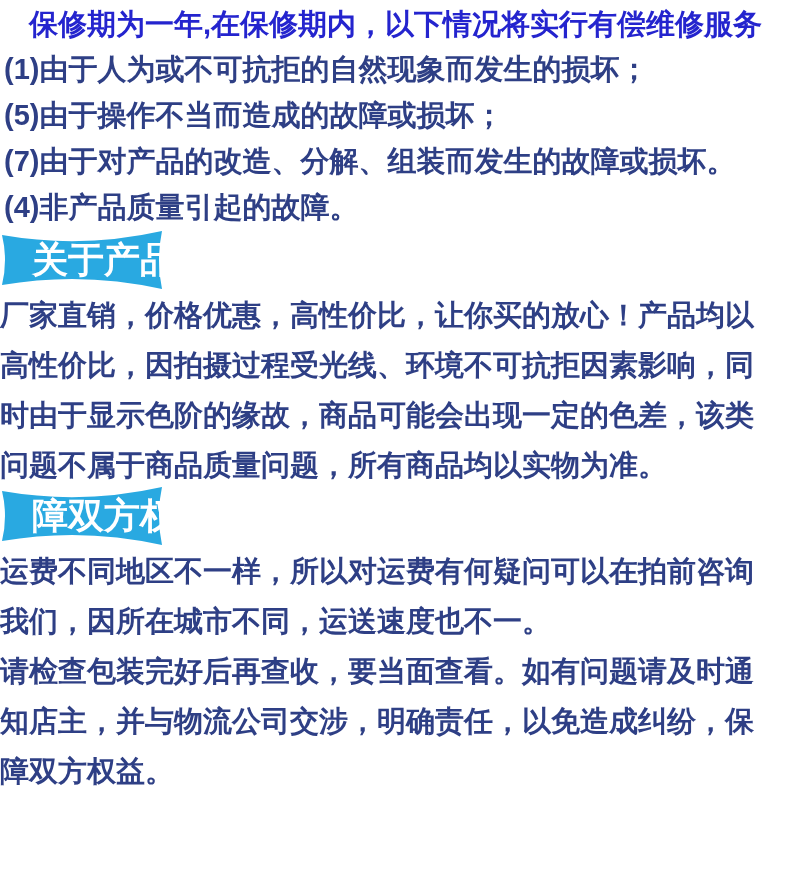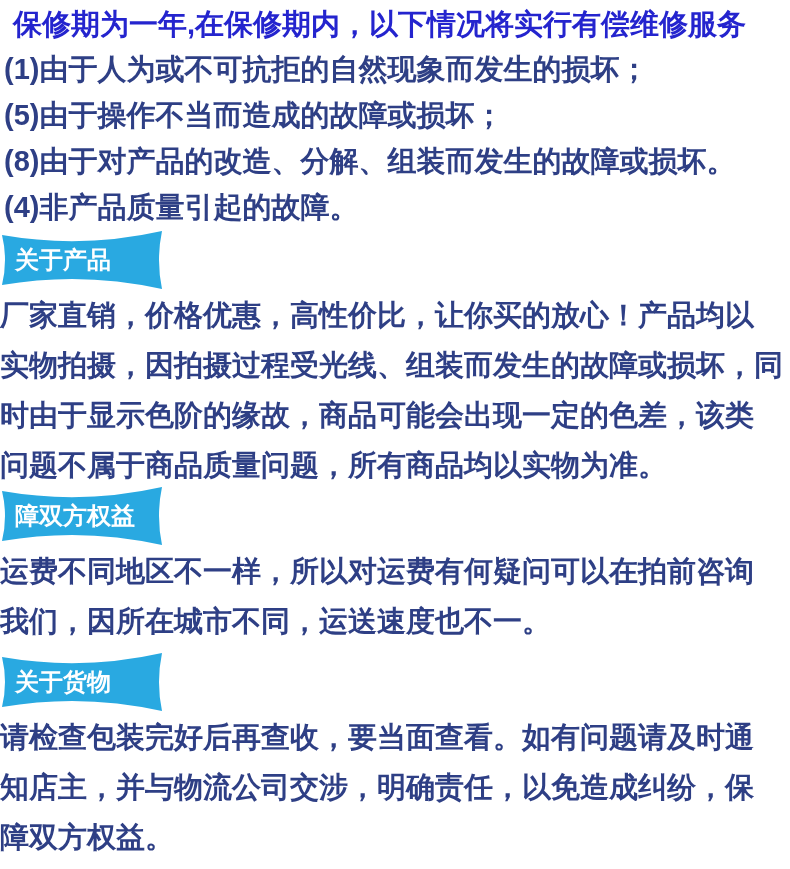--- a/index.html
+++ b/index.html
@@ -10,43 +10,43 @@
   }
   *{box-sizing:border-box;}
   body{margin:0;background:#ffffff;}
   .page{
     width:790px;height:869px;background:#ffffff;overflow:hidden;
     font-family:"Liberation Sans","DejaVu Sans",sans-serif;
     font-weight:bold;
     padding-top:8px;
   }
   .header-line{
-    margin:0;padding-left:13px;
+    margin:0;padding-left:29px;
     color:var(--header-text);
     font-size:29px;line-height:32px;
     white-space:nowrap;
   }
   .warranty-list{margin-top:6px;}
   .warranty-list p{
     margin:0;padding-left:4px;
     color:var(--body-text);
     font-size:29px;line-height:46px;
     white-space:nowrap;
   }
   .section-badge{
     position:relative;width:162px;height:60px;margin-left:2px;
   }
   .section-badge svg{
     position:absolute;left:0;top:0;width:160px;height:60px;
     color:var(--badge-bg);
   }
   .badge-label{
-    position:absolute;left:13px;top:50%;transform:translateY(-50%);
+    position:absolute;left:30px;top:50%;transform:translateY(-50%);
     color:var(--badge-text);
-    font-size:24px;line-height:36px;white-space:nowrap;
+    font-size:36px;line-height:36px;white-space:nowrap;
   }
   .section-body p{
     margin:0;
     color:var(--body-text);
     font-size:29px;line-height:50px;
     white-space:nowrap;
   }
   .sec-product{margin-top:0;}
   .sec-shipping .section-badge{margin-top:-4px;}
   .sec-goods .section-badge{margin-top:6px;}
@@ -54,59 +54,53 @@
 </head>
 <body>
 
 <div class="page">
 
   <p class="header-line">保修期为一年,在保修期内，以下情况将实行有偿维修服务</p>
 
   <div class="warranty-list">
     <p>(1)由于人为或不可抗拒的自然现象而发生的损坏；</p>
     <p>(5)由于操作不当而造成的故障或损坏；</p>
-    <p>(8)由于对产品的改造、分解、组装而发生的故障或损坏。</p>
+    <p>(7)由于对产品的改造、分解、组装而发生的故障或损坏。</p>
     <p>(4)非产品质量引起的故障。</p>
   </div>
 
   <div class="section sec-product">
     <div class="section-badge">
       <svg viewBox="0 0 160 60" preserveAspectRatio="none" aria-hidden="true">
         <path d="M0,5 Q80,19 160,1 Q154,30 160,59 Q80,41 0,55 Q6,30 0,5 Z" fill="currentColor"></path>
       </svg>
       <span class="badge-label">关于产品</span>
     </div>
     <div class="section-body">
       <p>厂家直销，价格优惠，高性价比，让你买的放心！产品均以</p>
-      <p>实物拍摄，因拍摄过程受光线、组装而发生的故障或损坏，同</p>
+      <p>高性价比，因拍摄过程受光线、环境不可抗拒因素影响，同</p>
       <p>时由于显示色阶的缘故，商品可能会出现一定的色差，该类</p>
       <p>问题不属于商品质量问题，所有商品均以实物为准。</p>
     </div>
   </div>
 
   <div class="section sec-shipping">
     <div class="section-badge">
       <svg viewBox="0 0 160 60" preserveAspectRatio="none" aria-hidden="true">
         <path d="M0,5 Q80,19 160,1 Q154,30 160,59 Q80,41 0,55 Q6,30 0,5 Z" fill="currentColor"></path>
       </svg>
       <span class="badge-label">障双方权益</span>
     </div>
     <div class="section-body">
       <p>运费不同地区不一样，所以对运费有何疑问可以在拍前咨询</p>
       <p>我们，因所在城市不同，运送速度也不一。</p>
     </div>
   </div>
 
   <div class="section sec-goods">
-    <div class="section-badge">
-      <svg viewBox="0 0 160 60" preserveAspectRatio="none" aria-hidden="true">
-        <path d="M0,5 Q80,19 160,1 Q154,30 160,59 Q80,41 0,55 Q6,30 0,5 Z" fill="currentColor"></path>
-      </svg>
-      <span class="badge-label">关于货物</span>
-    </div>
     <div class="section-body">
       <p>请检查包装完好后再查收，要当面查看。如有问题请及时通</p>
       <p>知店主，并与物流公司交涉，明确责任，以免造成纠纷，保</p>
       <p>障双方权益。</p>
     </div>
   </div>
 
 </div>
 
 </body></html>

